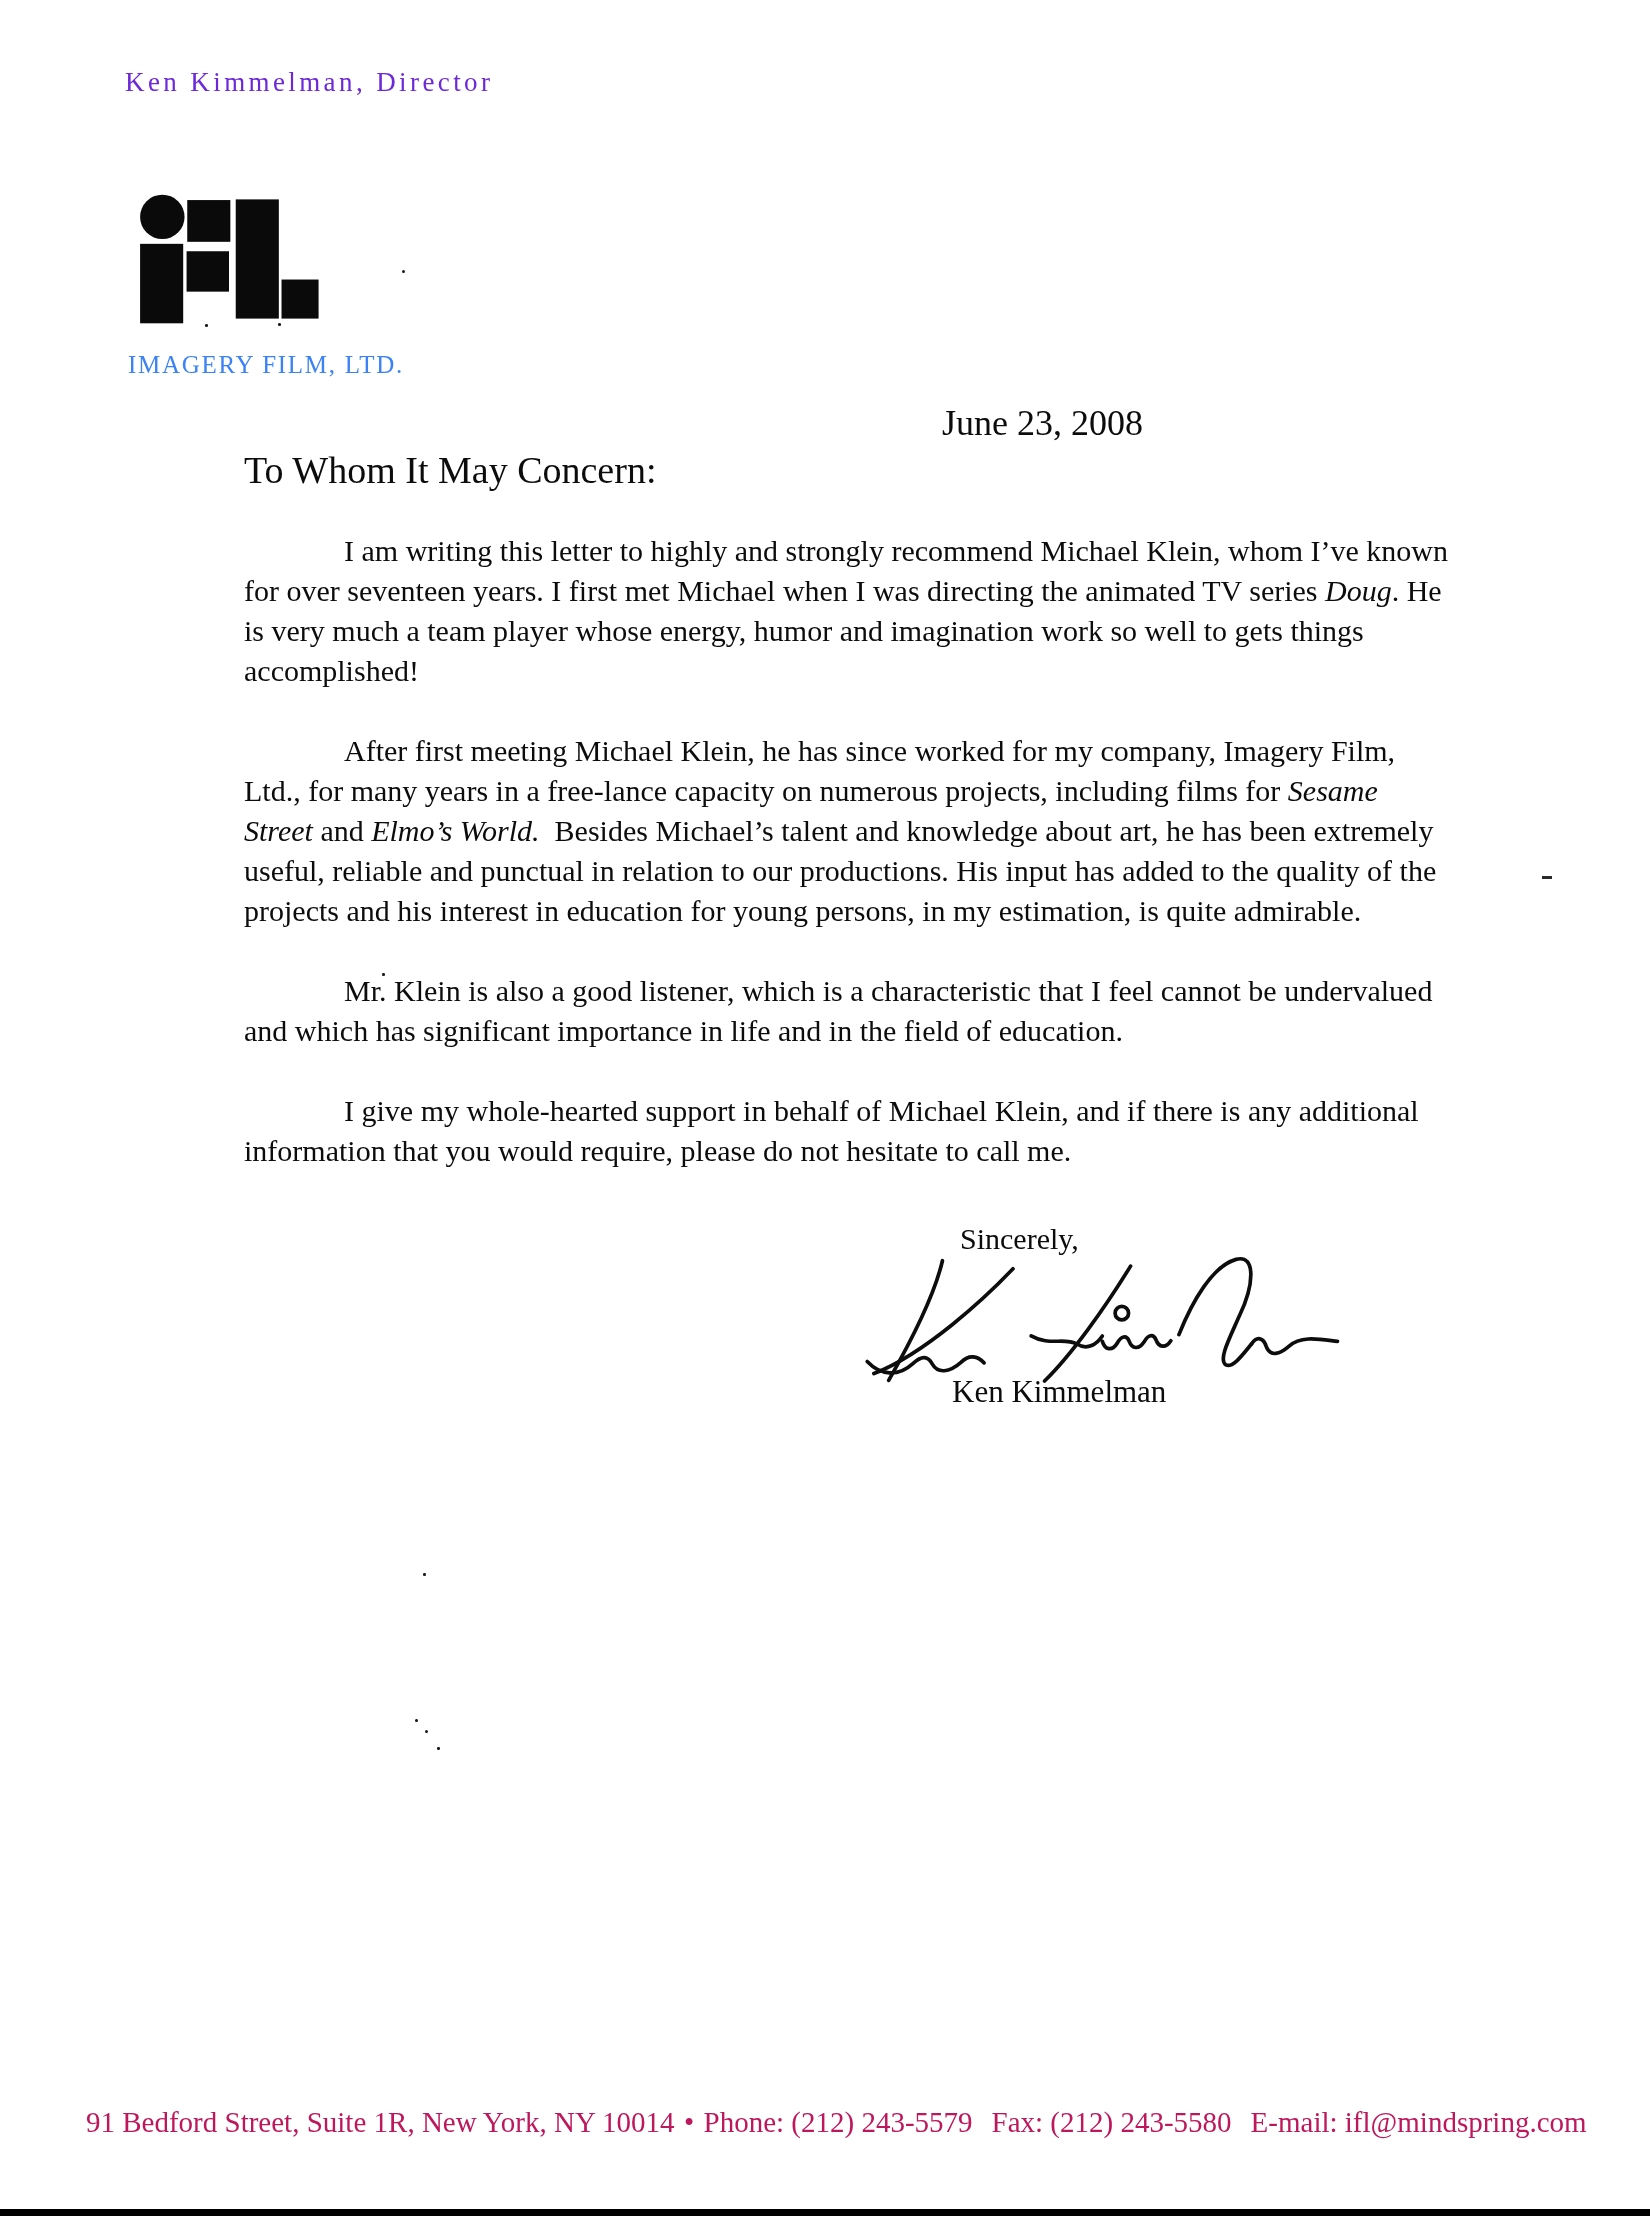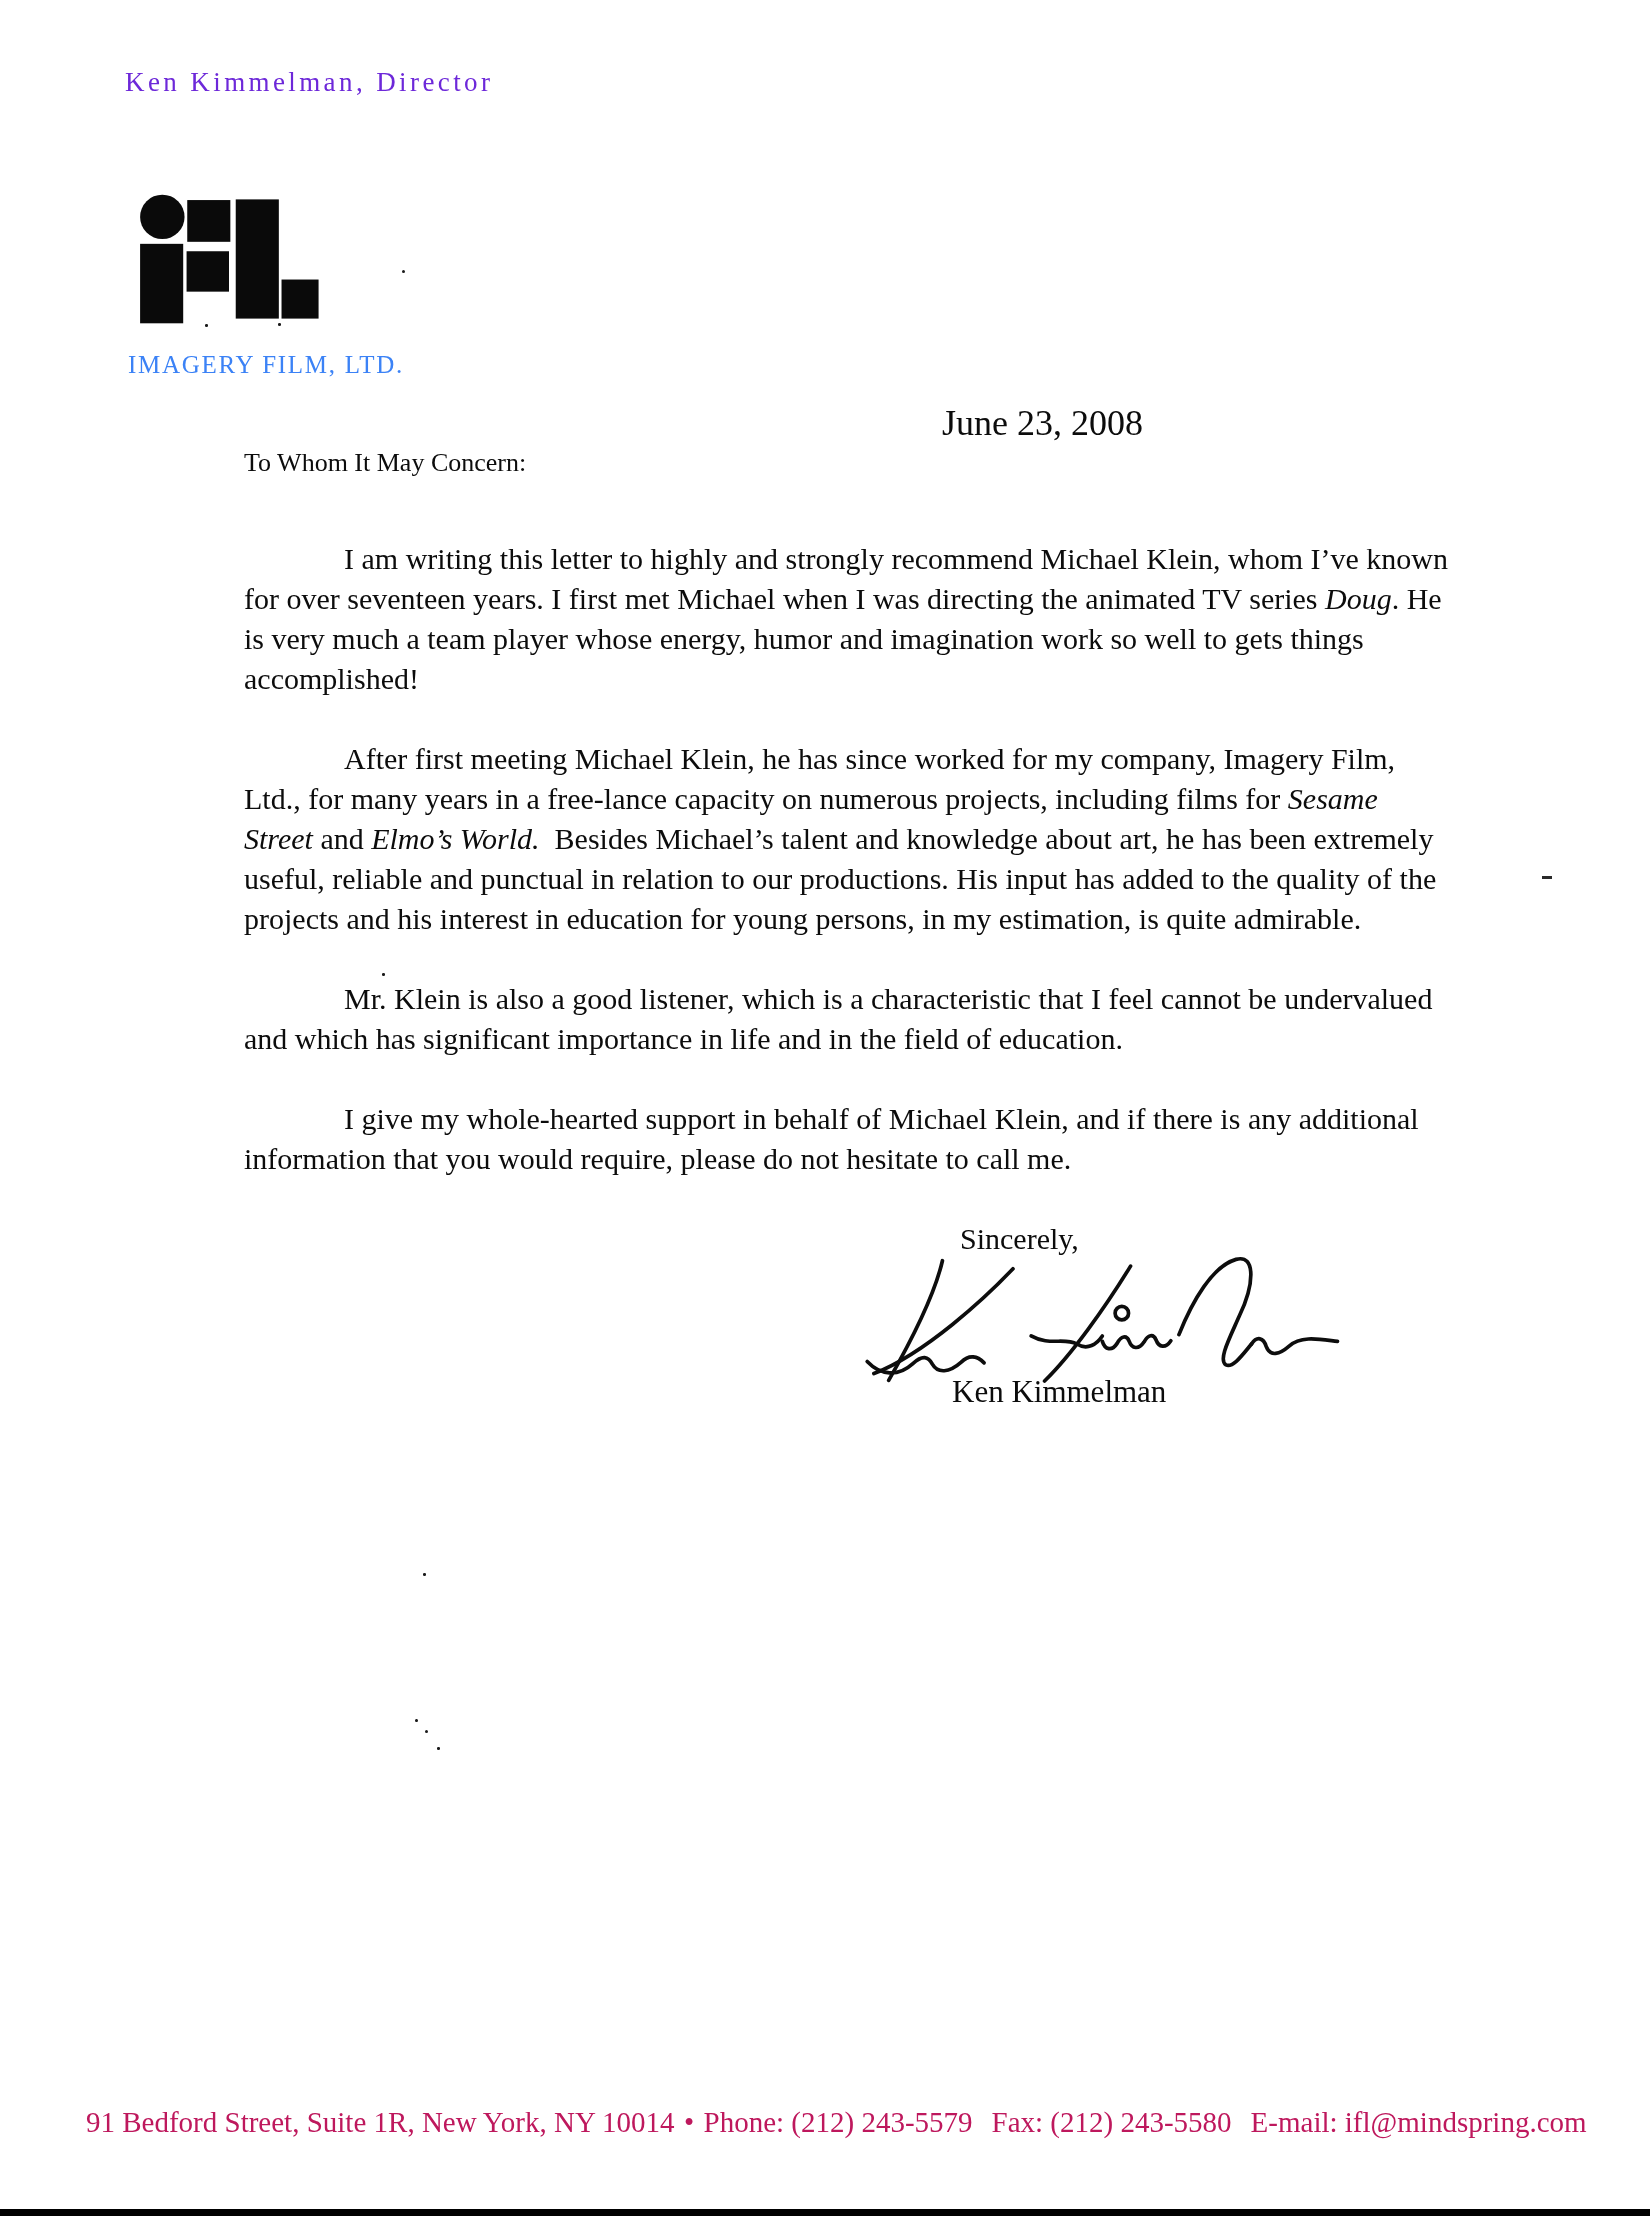--- a/index.html
+++ b/index.html
@@ -38,32 +38,32 @@
   
   .date-line {
     position: absolute;
     left: 942px; top: 402px;
     font-size: 36px;
     white-space: nowrap;
   }
   .salutation {
     position: absolute;
     left: 244px; top: 448px;
-    font-size: 26px;
+    font-size: 38px;
     white-space: nowrap;
   }
   .letter-body {
     position: absolute;
     left: 244px; top: 531px;
     width: 1207px;
     font-size: 30px;
     line-height: 40px;
   }
   .letter-body p.para {
-    margin: 8px 0 40px 0;
+    margin: 0 0 40px 0;
     text-indent: 100px;
     white-space: pre-wrap;
   }
   .letter-body em { font-style: italic; }
 
   .closing {
     position: absolute;
     left: 949px; top: 1222px;
     font-size: 30px;
     white-space: nowrap;

